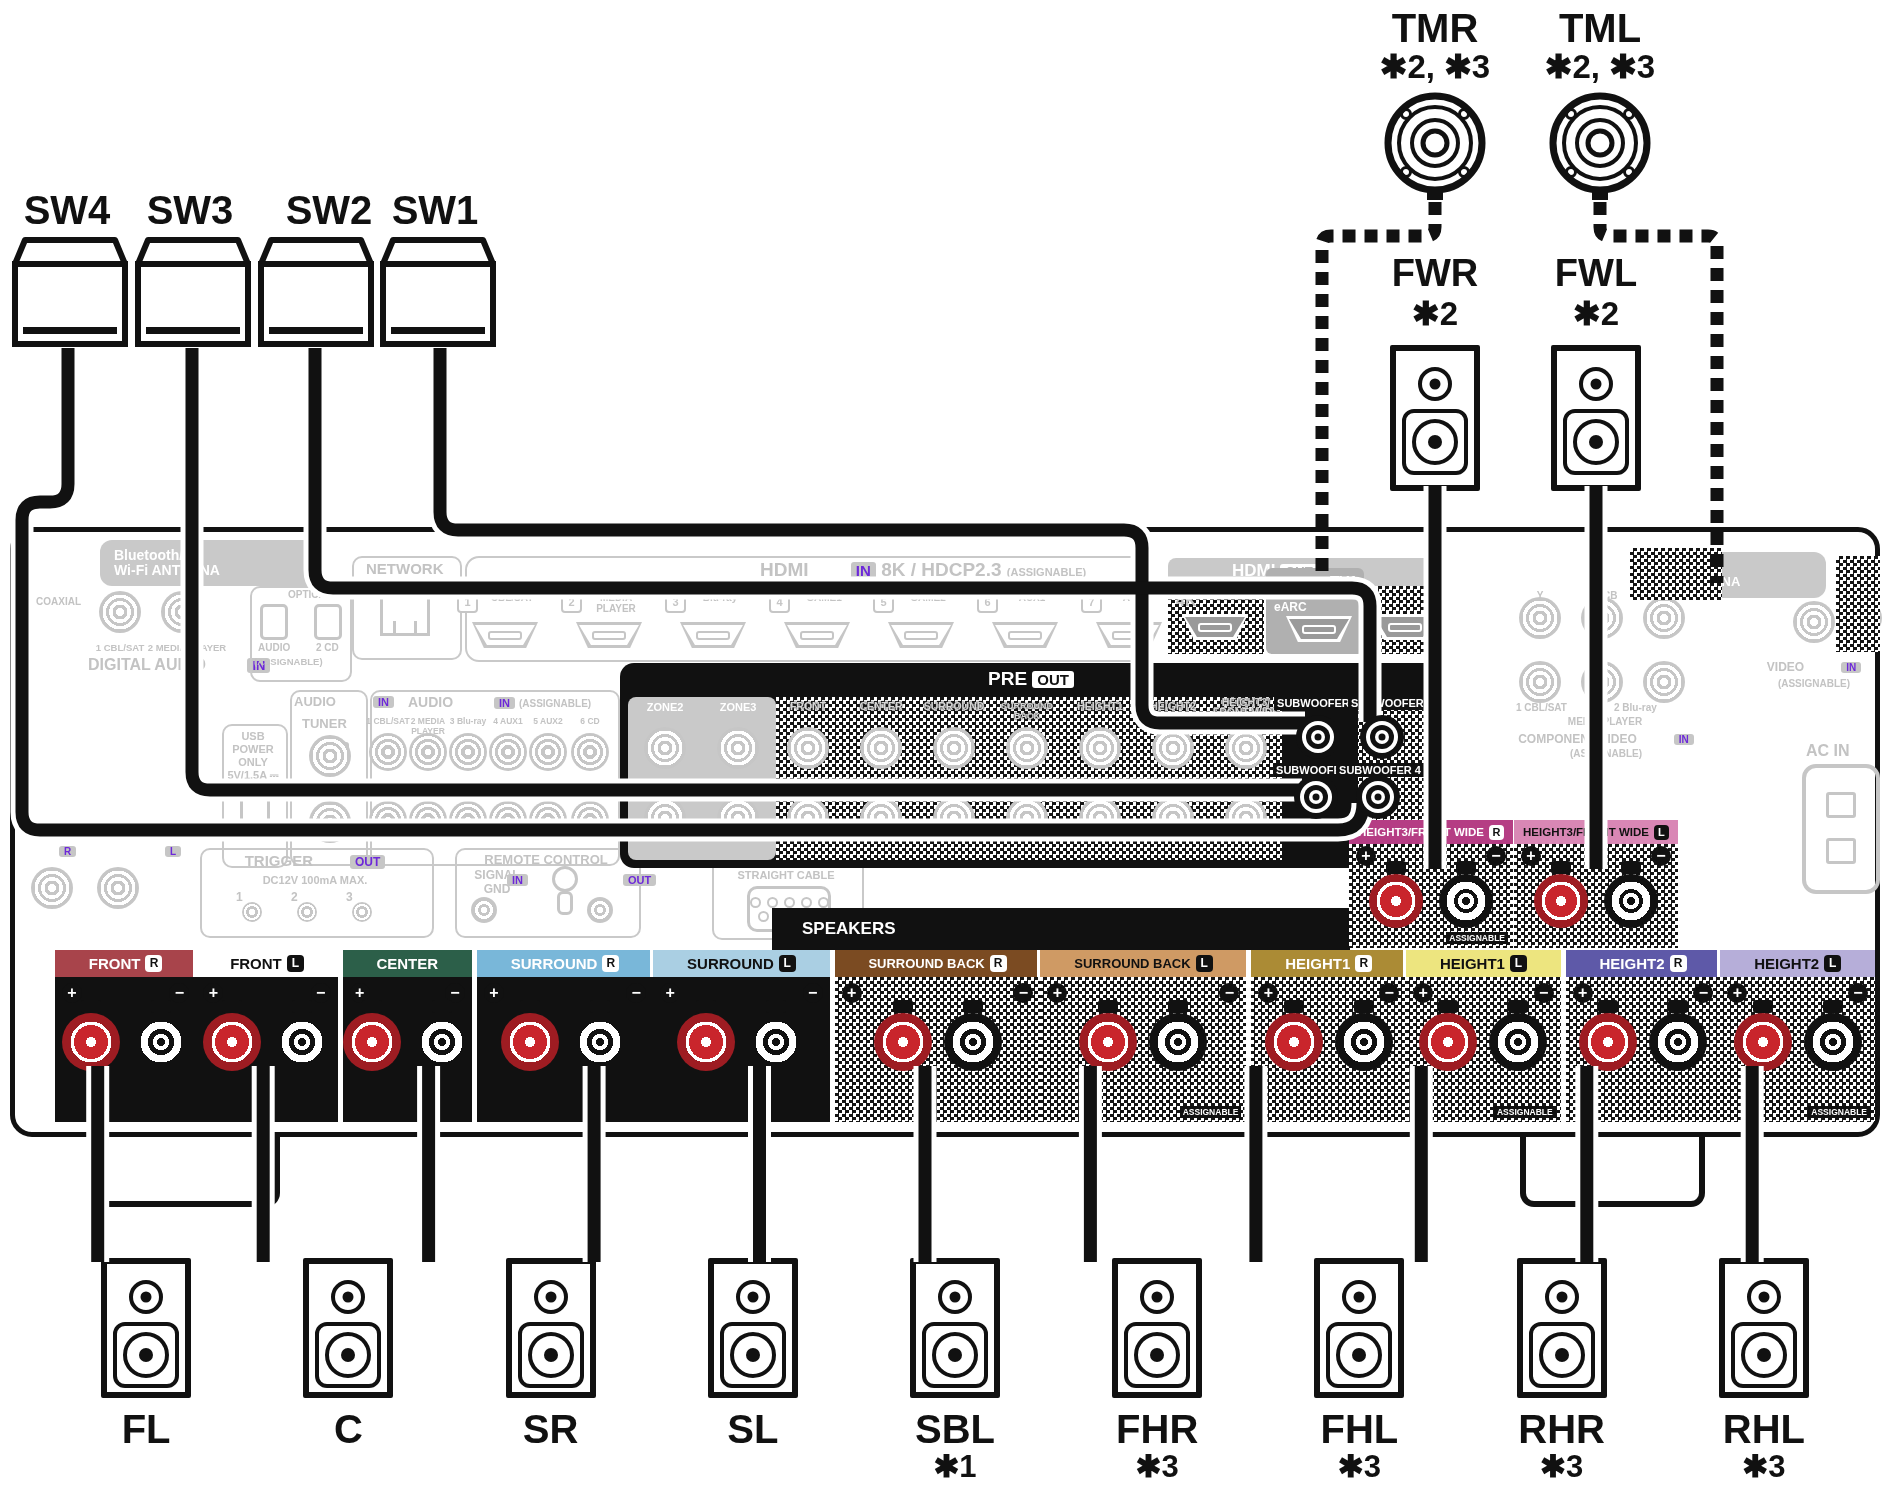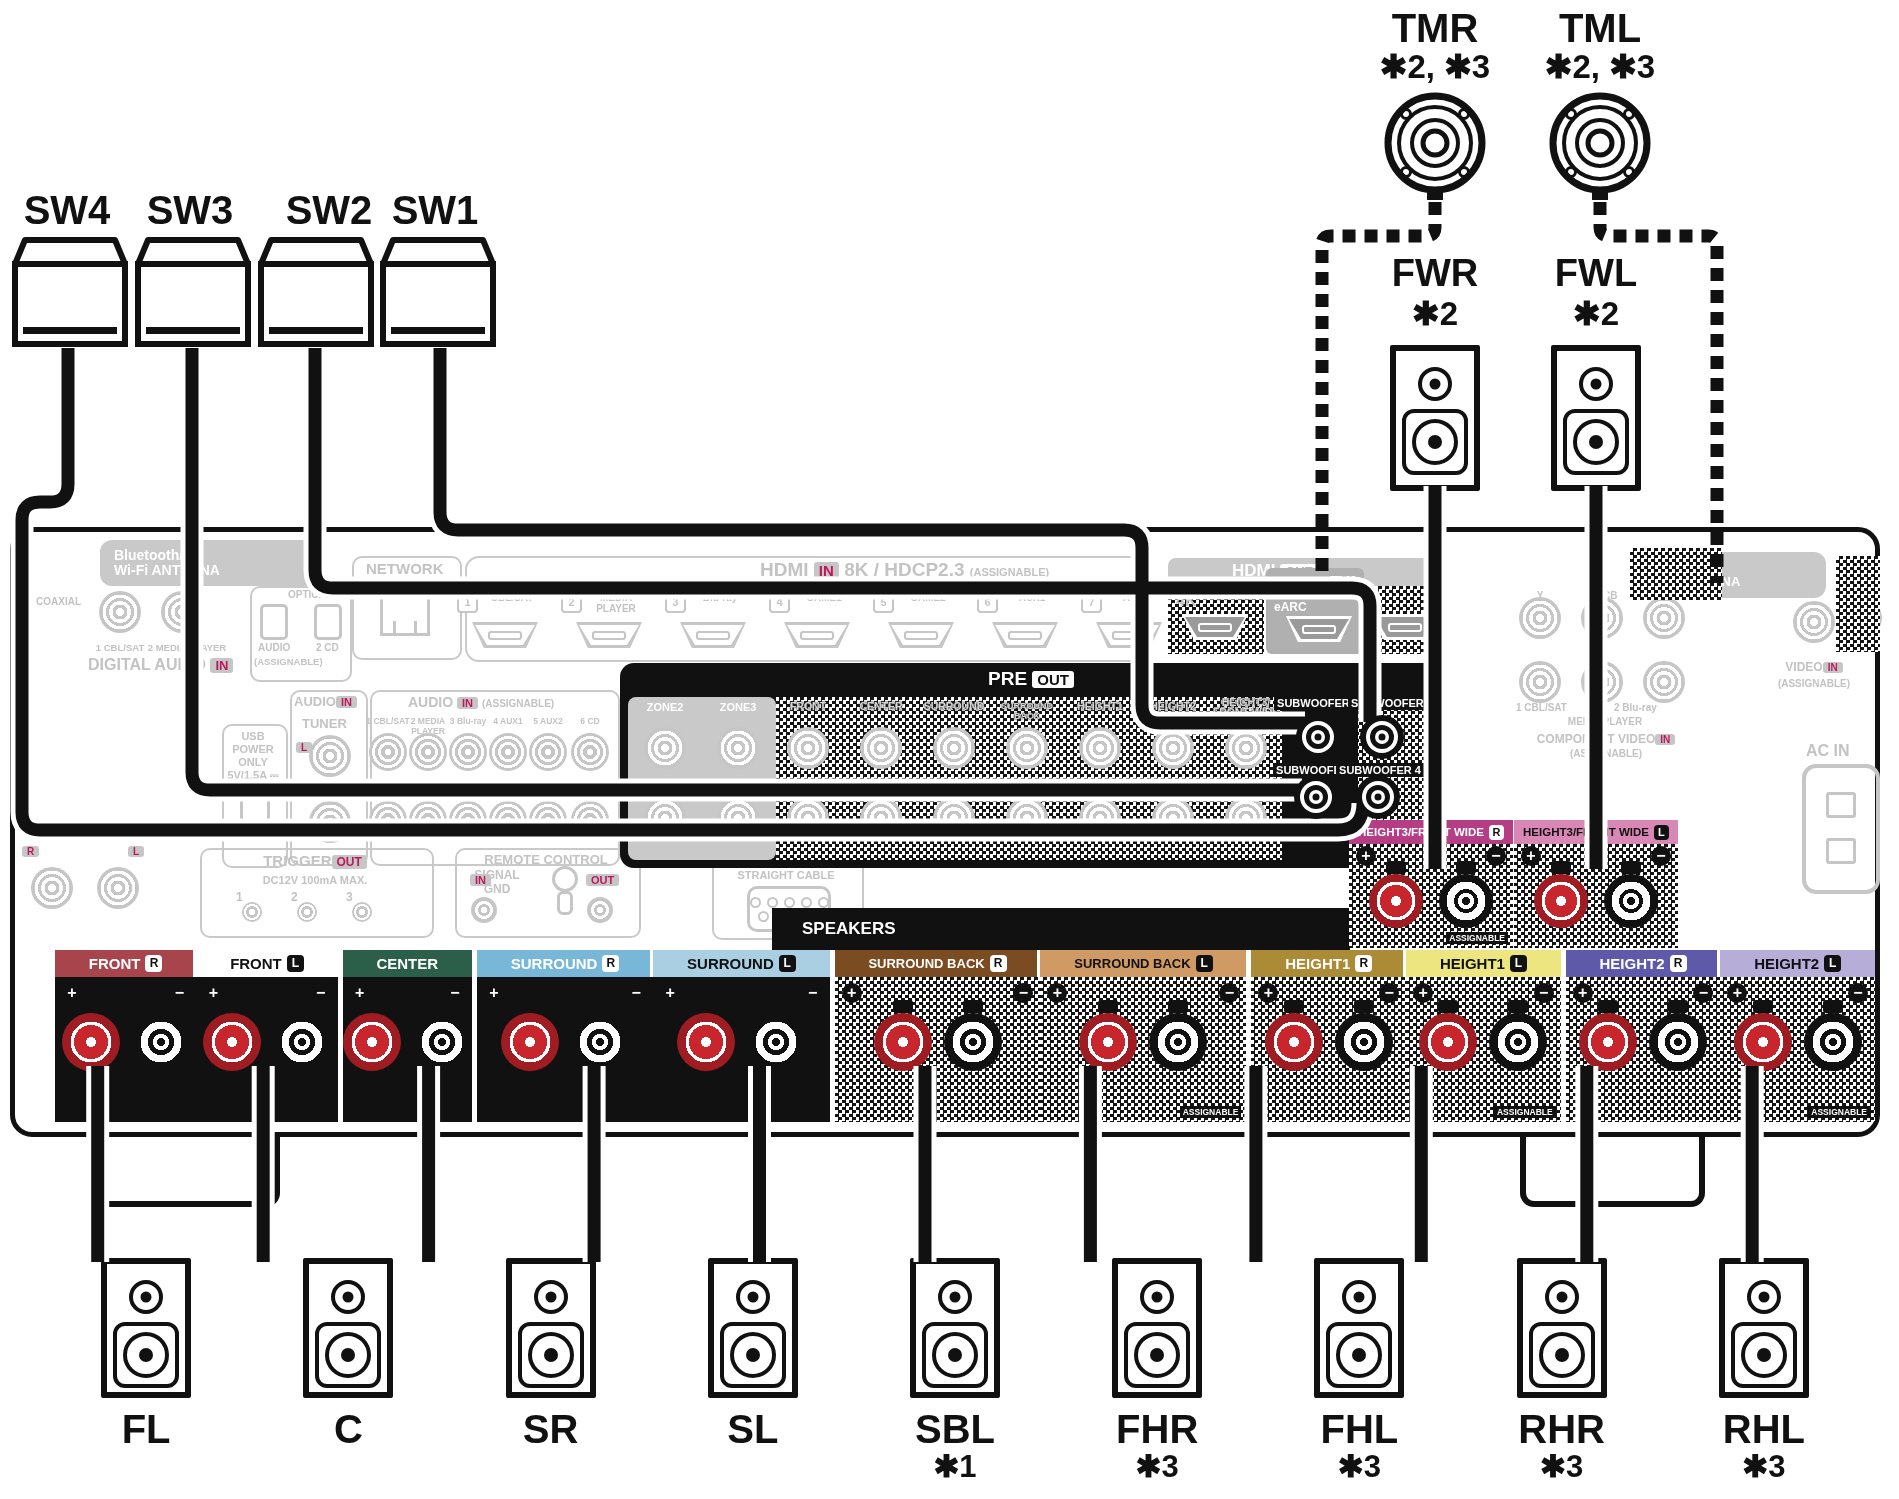--- a/index.html
+++ b/index.html
@@ -5,21 +5,21 @@
   html,body{margin:0;padding:0;background:#fff;}
   .stage{position:relative;width:1899px;height:1499px;background:#fff;overflow:hidden;
          font-family:"Liberation Sans",sans-serif;color:#111;}
   .abs{position:absolute;}
   .ctr{text-align:center;}
   .b{font-weight:bold;}
   
   .gtx{color:#c3c3c3;font-weight:bold;}
   .gbox{position:absolute;border:2px solid #c9c9c9;border-radius:10px;}
   .gpanel{position:absolute;background:#c9c9c9;border-radius:12px;}
-  .chip{display:inline-block;background:#c6c6c6;color:#be185d;border-radius:3px;padding:0 5px;font-weight:bold;}
+  .chip{display:inline-block;background:#c6c6c6;color:#6d28d9;border-radius:3px;padding:0 5px;font-weight:bold;margin-left:37px;}
   .chipw{display:inline-block;background:#fff;color:#111;border-radius:3px;padding:0 5px;font-weight:bold;}
   .rca{position:absolute;width:42px;height:42px;border-radius:50%;transform:translate(-50%,-50%);
        background:radial-gradient(circle,#fff 0 4px,#c6c6c6 4px 7.5px,#fff 7.5px 11px,#c6c6c6 11px 14px,#fff 14px 17.5px,#c6c6c6 17.5px 21px);}
   .rca.sm{width:38px;height:38px;background:radial-gradient(circle,#fff 0 3.5px,#c6c6c6 3.5px 7px,#fff 7px 10px,#c6c6c6 10px 13px,#fff 13px 16px,#c6c6c6 16px 19px);}
   .rca.tiny{width:20px;height:20px;background:radial-gradient(circle,#fff 0 3px,#c6c6c6 3px 6px,#fff 6px 8px,#c6c6c6 8px 10px);}
   .rca.med{width:26px;height:26px;background:radial-gradient(circle,#fff 0 3px,#c6c6c6 3px 6px,#fff 6px 9px,#c6c6c6 9px 13px);}
   .tos{position:absolute;width:22px;height:30px;border:3px solid #c6c6c6;border-radius:5px;}
   .nc{display:inline-block;width:17px;height:17px;border:2px solid #c6c6c6;border-radius:4px;color:#c6c6c6;
       font:bold 11px/17px "Liberation Sans",sans-serif;text-align:center;background:#fff;}
   .hport{position:absolute;width:66px;height:26px;}

